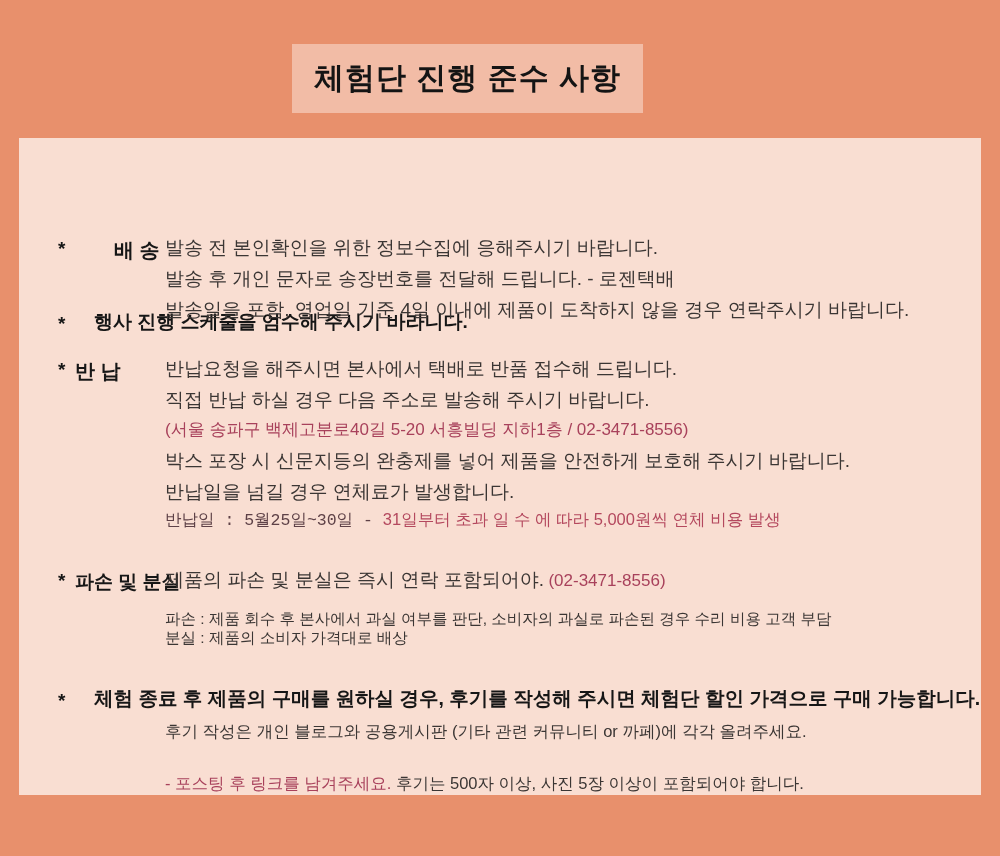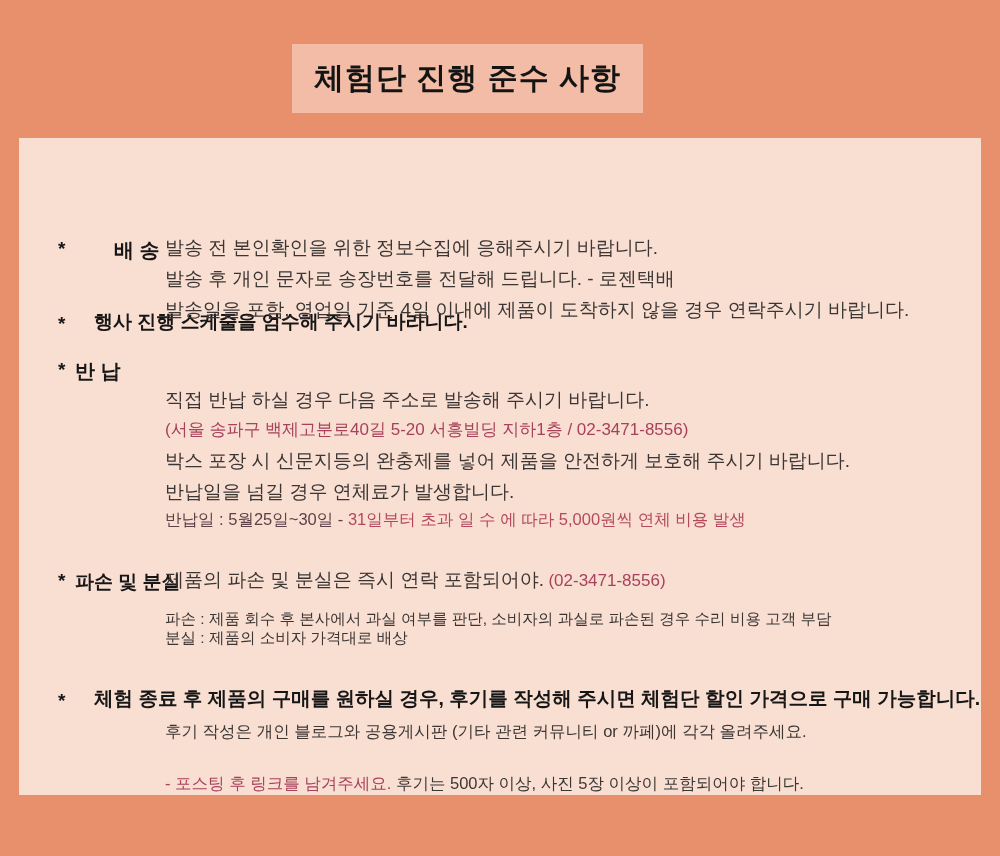--- a/index.html
+++ b/index.html
@@ -32,21 +32,21 @@
   .line { position: absolute; white-space: nowrap; line-height: 1; }
 
   .marker { position: absolute; left: 39px; font-weight: bold; color: #161616; font-size: 19px; }
   .heading { position: absolute; left: 56px; font-weight: bold; color: #161616; font-size: 20px; }
   .body-txt { color: #3B3634; font-size: 19px; }
   .bold-black { color: #161616; font-weight: bold; }
 
   .indent { left: 146px; }
 
   .addr { color: #A8415B; font-size: 17px; }
-  .due-label { color: #5E4147; font-size: 16.5px; }
+  .due-label { color: #5E4147; font-size: 16.5px; font-family: Liberation Mono, monospace; }
   .due-penalty { color: #B4485E; font-size: 16.5px; }
   .phone { color: #A8415B; font-size: 17px; }
   .detail { color: #3B3634; font-size: 15.5px; }
   .review { color: #3B3634; font-size: 16.5px; }
   .posting { color: #A8415B; font-size: 16.5px; }
 </style>
 </head>
 <body>
 
 <div class="title-box">
@@ -59,20 +59,21 @@
   <span class="line bold-black" style="left:75px; top:174px; font-size:19px;">행사 진행 스케줄을 엄수해 주시기 바라니다.</span>
 
   <span class="marker" style="top:100px;">*</span>
   <span class="heading" style="top:99px;padding-left:39px;">배  송</span>
   <span class="line body-txt indent" style="top:100px;">발송 전 본인확인을 위한 정보수집에 응해주시기 바랍니다.</span>
   <span class="line body-txt indent" style="top:131px;">발송 후 개인 문자로 송장번호를 전달해 드립니다. - 로젠택배</span>
   <span class="line body-txt indent" style="top:162px;">발송일을 포함, 영업일 기준 4일 이내에 제품이 도착하지 않을 경우 연락주시기 바랍니다.</span>
 
   <span class="marker" style="top:221px;">*</span>
   <span class="heading" style="top:220px;">반  납</span>
+  <span class="line body-txt indent" style="top:221px;">반납요청을 해주시면 본사에서 택배로 반품 접수해 드립니다.</span>
   <span class="line body-txt indent" style="top:252px;">직접 반납 하실 경우 다음 주소로 발송해 주시기 바랍니다.</span>
   <span class="line addr indent" style="top:283px;">(서울 송파구 백제고분로40길 5-20 서흥빌딩 지하1층 / 02-3471-8556)</span>
   <span class="line body-txt indent" style="top:313px;">박스 포장 시 신문지등의 완충제를 넣어 제품을 안전하게 보호해 주시기 바랍니다.</span>
   <span class="line body-txt indent" style="top:344px;">반납일을 넘길 경우 연체료가 발생합니다.</span>
   <span class="line indent" style="top:373px;"><span class="due-label">반납일 : 5월25일~30일 - </span><span class="due-penalty">31일부터 초과 일 수 에 따라 5,000원씩 연체 비용 발생</span></span>
 
   <span class="marker" style="top:432px;">*</span>
   <span class="heading" style="top:431px; font-size:19px;text-align:center;">파손 및 분실</span>
   <span class="line indent" style="top:432px;"><span class="body-txt">제품의 파손 및 분실은 즉시 연락 포함되어야.</span> <span class="phone">(02-3471-8556)</span></span>
   <span class="line detail indent" style="top:473px;">파손 : 제품 회수 후 본사에서 과실 여부를 판단, 소비자의 과실로 파손된 경우 수리 비용 고객 부담</span>

